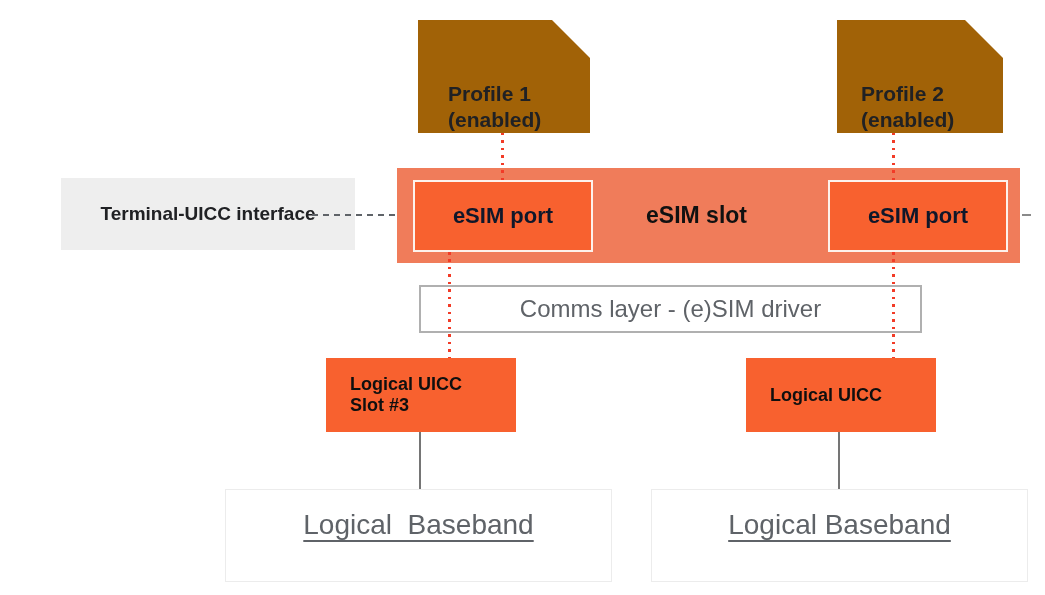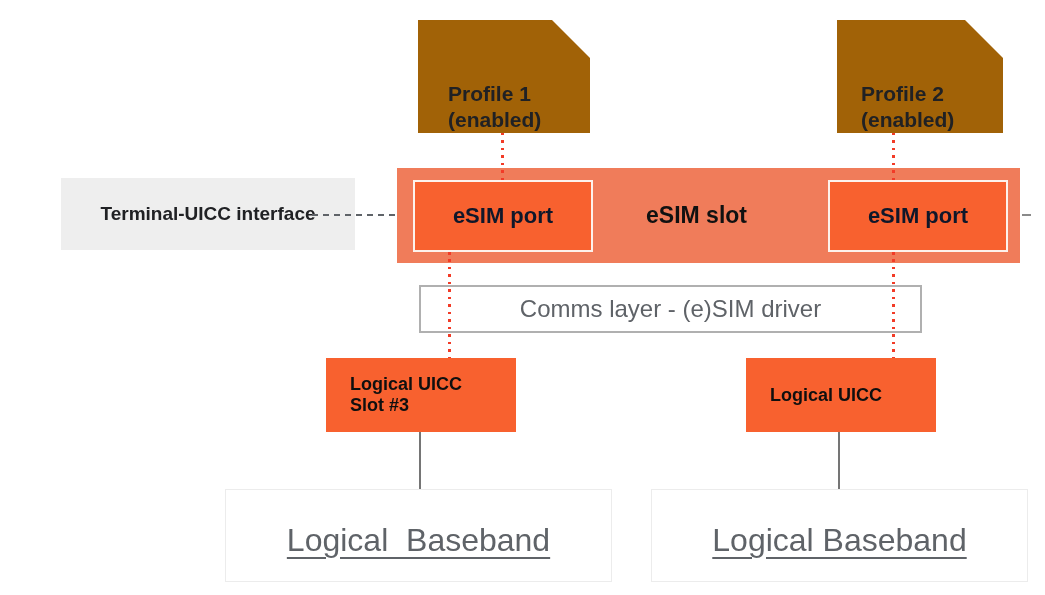--- a/index.html
+++ b/index.html
@@ -55,23 +55,23 @@
     background:#f8612f;color:#0f0f0f;
     display:flex;flex-direction:column;justify-content:center;
     padding-left:24px;
     font-weight:bold;font-size:18px;line-height:21px;
     z-index:4;
   }
 
   
   .baseband{
     background:#ffffff;border:1px solid #ececec;
-    display:flex;align-items:flex-end;justify-content:center;
+    display:flex;align-items:center;justify-content:center;
     padding-bottom:22px;
-    font-size:32px;color:#5f6368;
+    font-size:28px;color:#5f6368;
     z-index:2;
   }
   .baseband span{
     text-decoration:underline;
     text-decoration-thickness:2px;
     text-underline-offset:6px;
     white-space:pre;
   }
 
   

